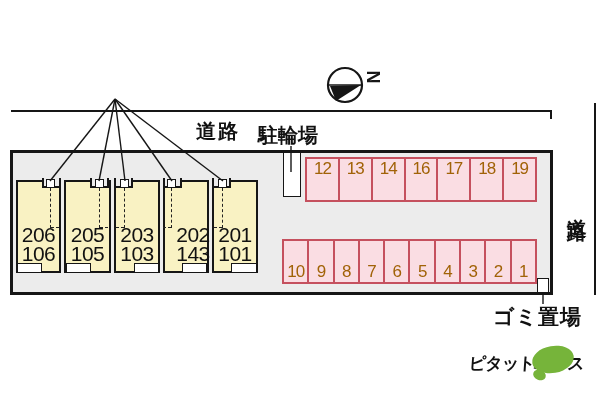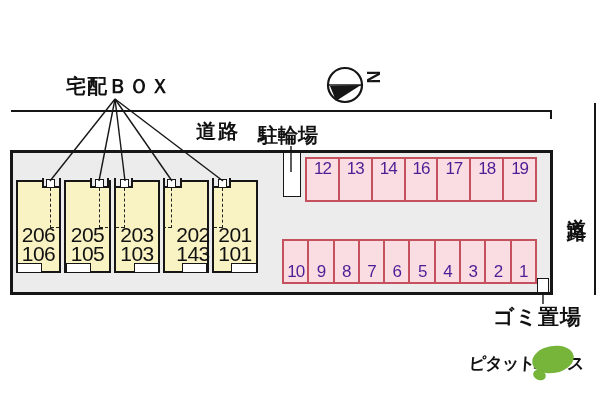--- a/index.html
+++ b/index.html
@@ -45,21 +45,21 @@
   .m1{left:16px;width:45px}.m2{left:64px;width:47px}.m3{left:114px;width:46px}
   .m4{left:163px;width:60px}.m5{left:212px;width:46px}
   
   .bicycle-rect{position:absolute;left:283px;top:152px;width:18px;height:45px;background:#fff;
     border:1.6px solid #161616;box-sizing:border-box;}
   
   .prow{position:absolute;display:flex;}
   .prow-top{left:305px;top:157px;width:232px;height:45px;}
   .prow-bottom{left:282px;top:239px;width:255px;height:45px;}
   .pcell{flex:1;background:var(--parking-fill,#fadde3);border:2px solid var(--parking-border,#c5505e);
-    box-sizing:border-box;display:flex;justify-content:center;font-size:17px;color:#4c1d95;}
+    box-sizing:border-box;display:flex;justify-content:center;font-size:17px;color:#a16207;}
   .pcell + .pcell{margin-left:-2px;}
   .prow-top .pcell{align-items:flex-start;}
   .prow-bottom .pcell{align-items:flex-end;}
   .pcell span{line-height:20px;letter-spacing:-1px;}
   
   .garbage-box{position:absolute;left:537px;top:278px;width:12px;height:15px;background:#fff;
     border:1.6px solid #161616;box-sizing:border-box;z-index:3;}
   
   .overlay{position:absolute;left:0;top:0;width:600px;height:400px;pointer-events:none;z-index:4;}
   
@@ -72,21 +72,20 @@
 </style>
 </head>
 <body>
 
 <div class="canvas">
 
   <div class="road-line-top"></div>
   <div class="road-line-top-tick"></div>
   <div class="road-line-right"></div>
 
-  <div class="lbl lbl-takuhai">宅配ＢＯＸ</div>
   <div class="lbl lbl-road-top">道路</div>
   <div class="lbl lbl-bicycle">駐輪場</div>
   <div class="lbl lbl-parking">駐車場</div>
   <div class="lbl lbl-garbage">ゴミ置場</div>
   <div class="lbl lbl-road-right">道路</div>
 
   <div class="site"></div>
 
   <div>
     <div class="unit u1"></div>

